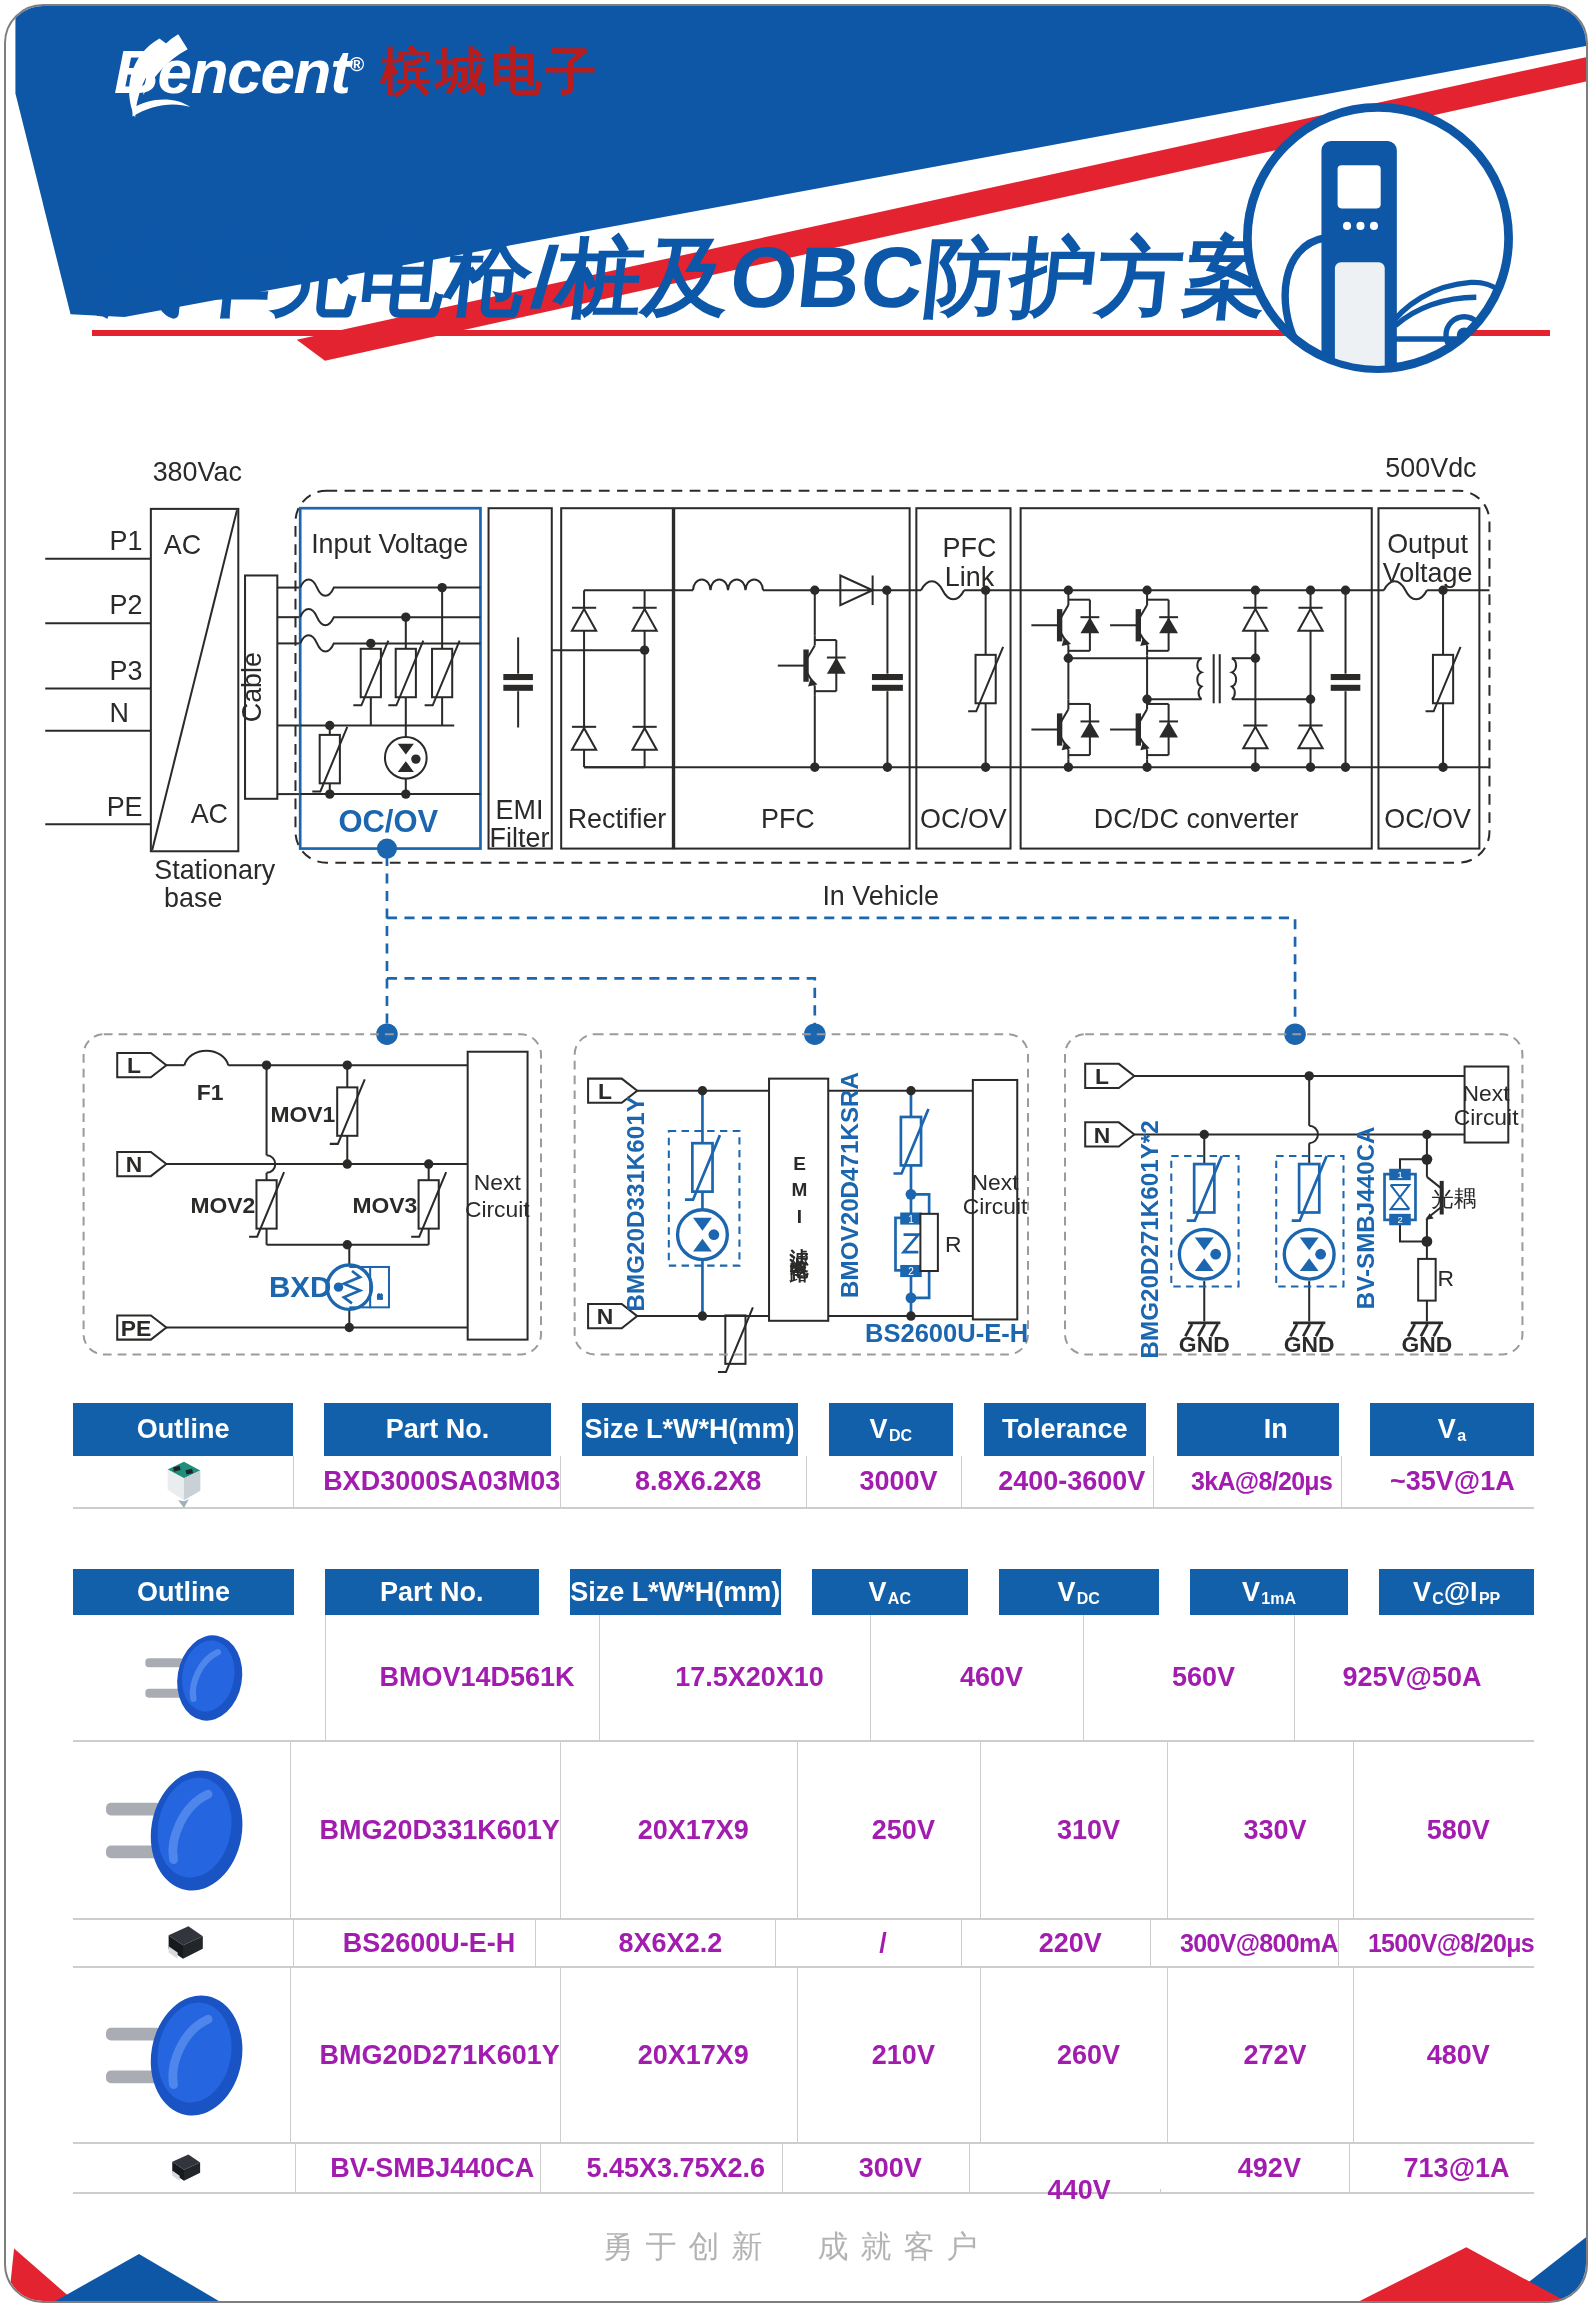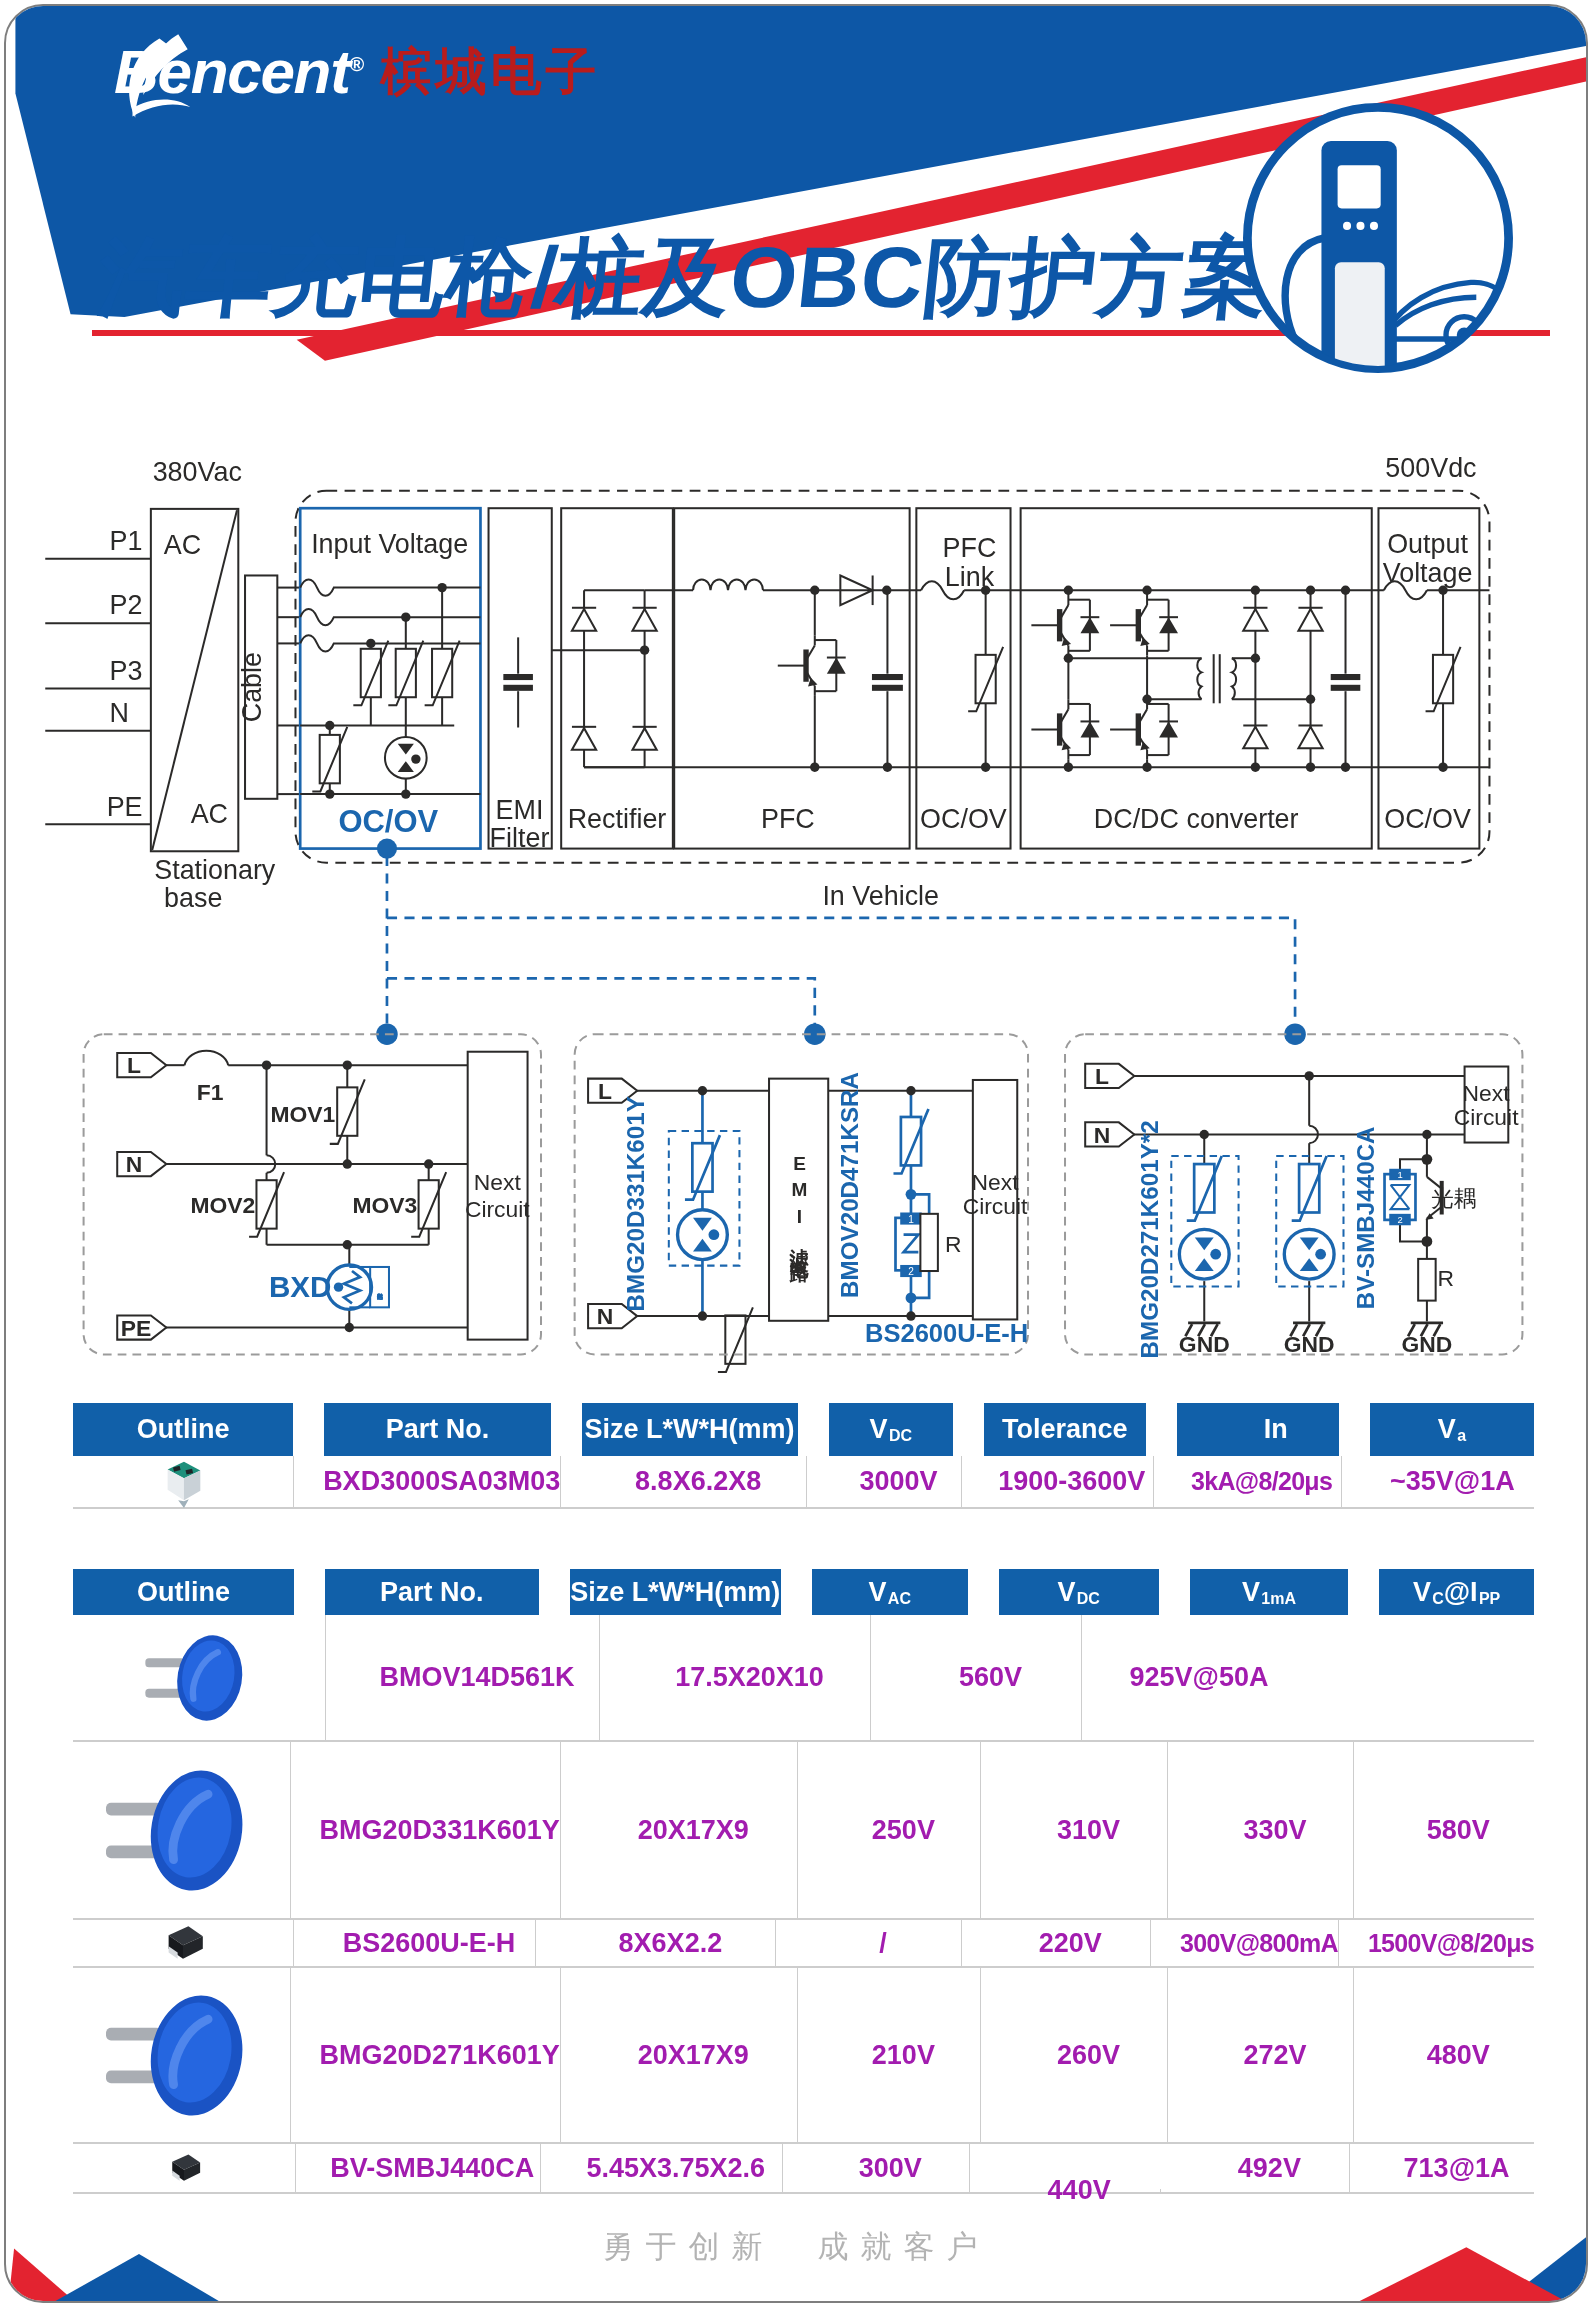--- a/index.html
+++ b/index.html
@@ -659,21 +659,21 @@
     </div>
     <div class="trow brow" style="height:51px;">
       <div class="td" style="width:253px;">
         <svg width="58" height="53" viewBox="0 0 86 79">
             <use href="#icon-bxd"></use>
           </svg>
       </div>
       <div class="td" style="width:260px;">BXD3000SA03M03</div>
       <div class="td" style="width:248px;">8.8X6.2X8</div>
       <div class="td" style="width:144px;">3000V</div>
-      <div class="td" style="width:186px;">1900-3600V</div>
+      <div class="td" style="width:186px;">2400-3600V</div>
       <div class="td tight" style="width:182px;">3kA@8/20μs</div>
       <div class="td" style="width:187px;">~35V@1A</div>
     </div>
   </div>
 
   <div class="tbl" style="top:1563px;">
     <div class="trow" style="height:46px;">
       <div class="th" style="width:253px;">
           <span>Outline</span>
         </div>
@@ -704,20 +704,21 @@
     </div>
 
     <div class="trow brow" style="height:125px;">
       <div class="td" style="width:253px;">
         <svg width="114" height="108" viewBox="0 0 170 160">
             <use href="#icon-disc"></use>
           </svg>
       </div>
       <div class="td" style="width:245px;">BMOV14D561K</div>
       <div class="td" style="width:242px;">17.5X20X10</div>
+      <div class="td" style="width:184px;">460V</div>
       <div class="td" style="width:182px;">560V</div>
       <div class="td" style="width:176px;">925V@50A</div>
     </div>
 
     <div class="trow brow" style="height:176px;">
       <div class="td" style="width:253px;">
         <svg width="155" height="151" viewBox="0 0 230 225">
             <use href="#icon-disc"></use>
           </svg>
       </div>

